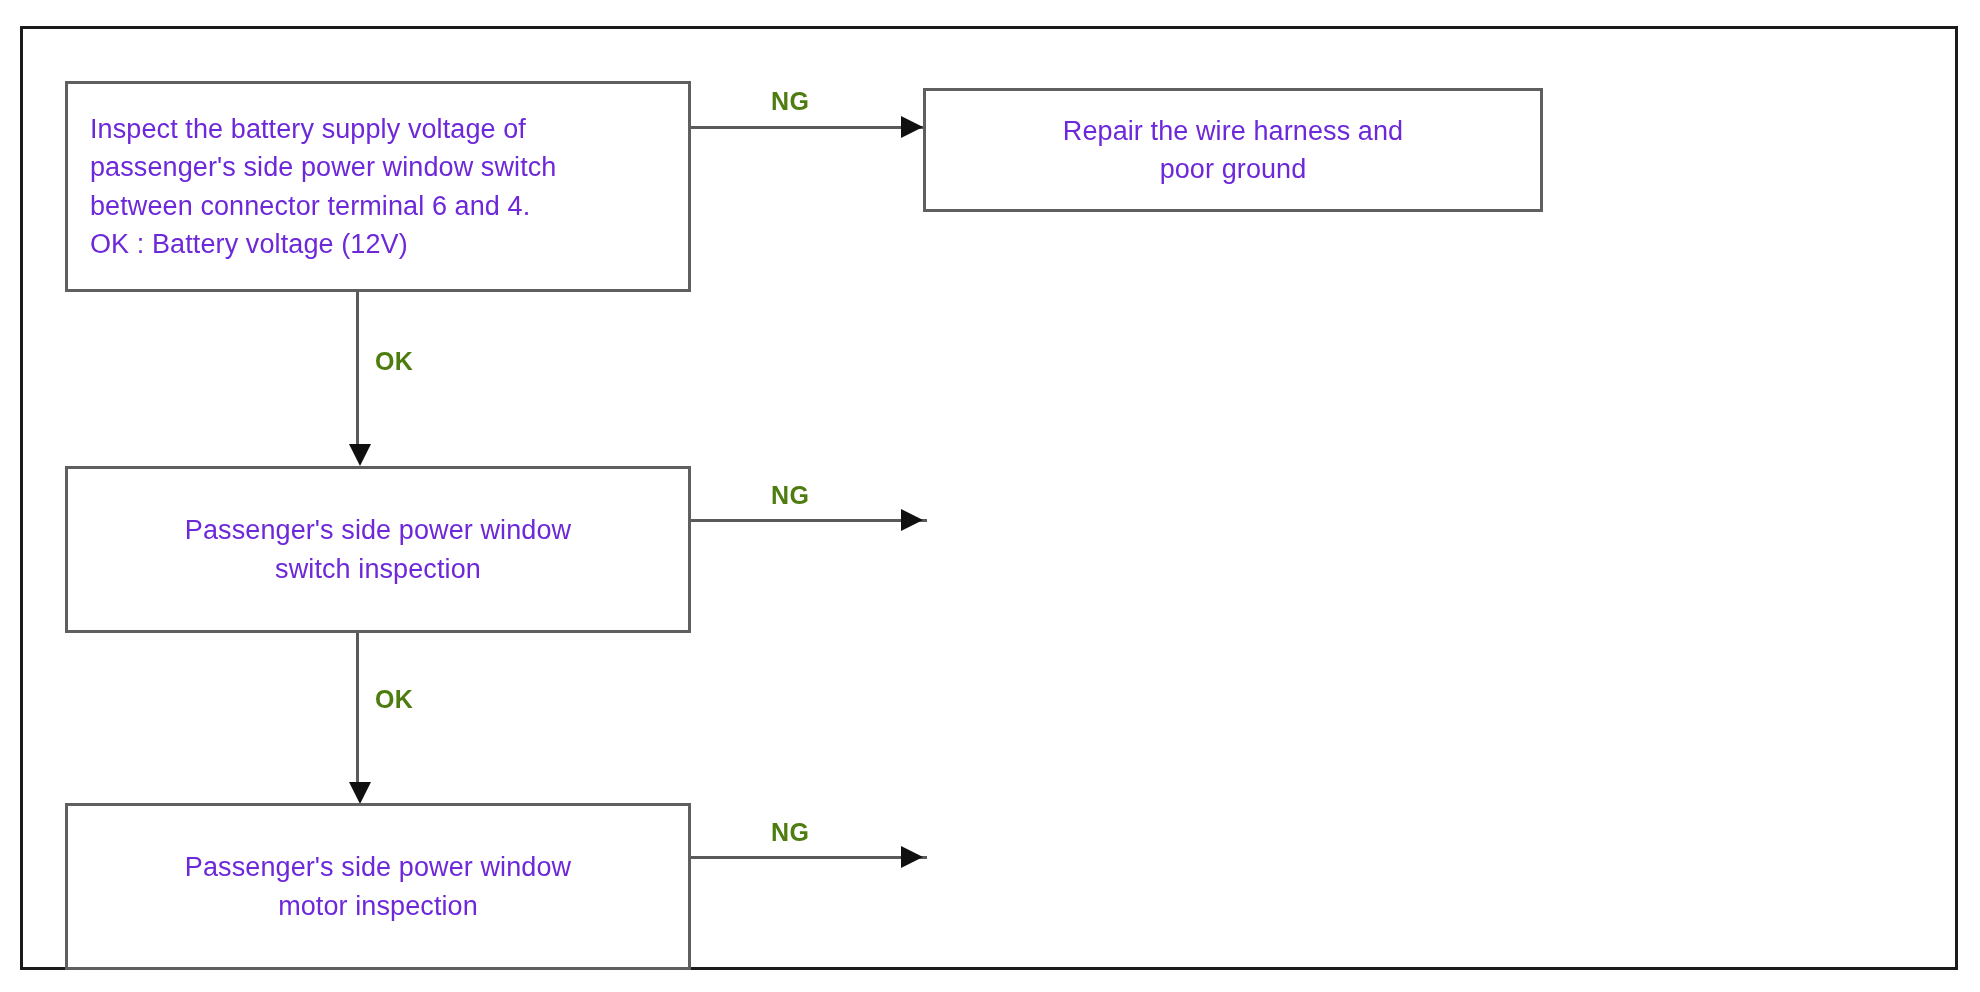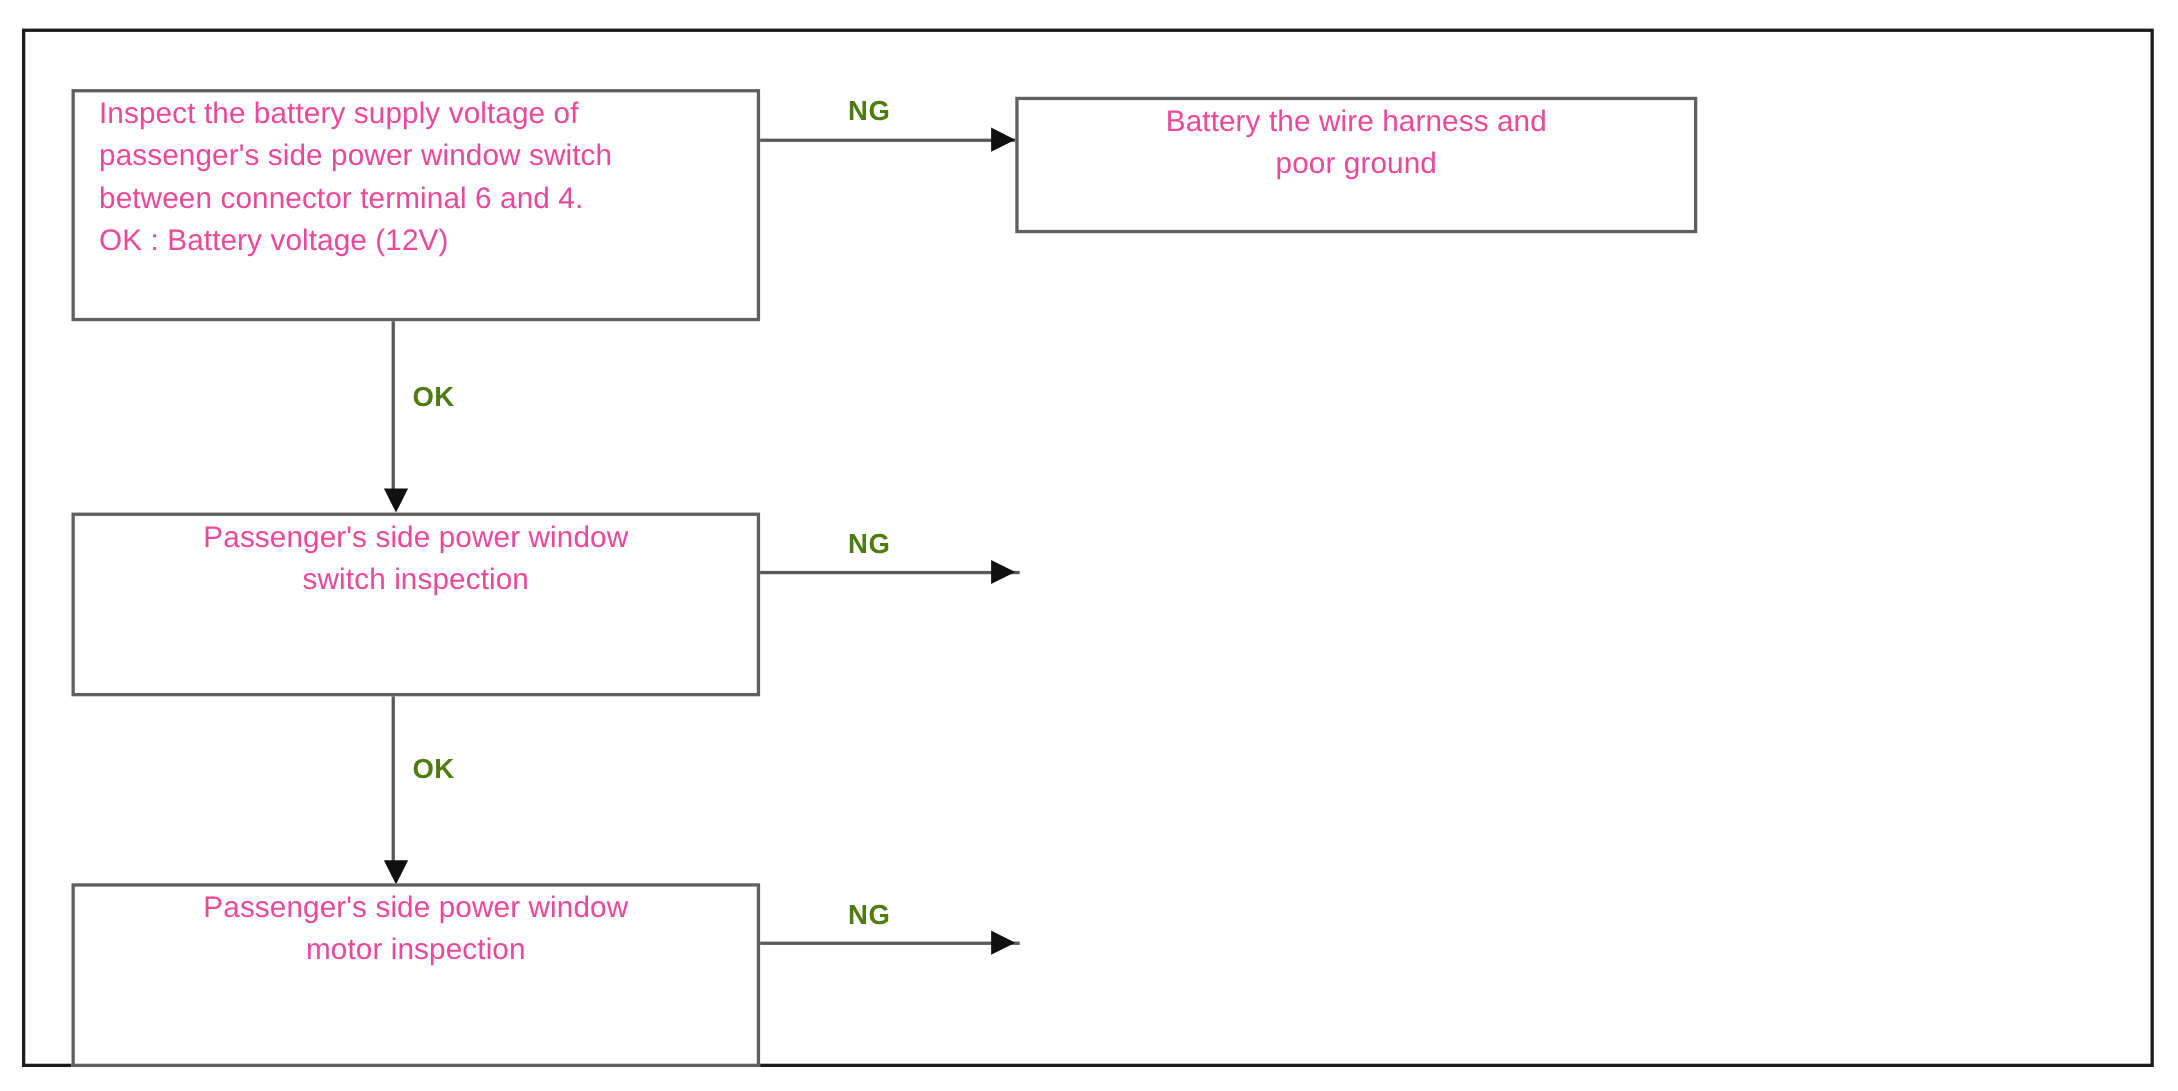--- a/index.html
+++ b/index.html
@@ -29,21 +29,22 @@
     box-sizing: border-box;
     background: #ffffff;
   }
   
   .flow-box {
     position: absolute;
     border: 3px solid #5f5f5f;
     box-sizing: border-box;
     background: #ffffff;
     display: flex;
-    color: #ec4899;
+    align-items: center;
+    color: #6d28d9;
     font-size: 27px;
     line-height: 1.42;
     letter-spacing: 0.1px;
   }
   .flow-box .box-text {
     width: 100%;
     white-space: pre-line;
   }
   .flow-box.left-box .box-text {
     text-align: left;
@@ -133,21 +134,21 @@
 passenger's side power window switch
 between connector terminal 6 and 4.
 OK : Battery voltage (12V)</span>
     </div>
 
     <div class="conn-h" id="conn-ng-1"></div>
     <div class="arrow-right" id="arrow-ng-1"></div>
     <div class="edge-label" id="label-ng-1">NG</div>
 
     <div class="flow-box center-box" id="box-repair-harness">
-      <span class="box-text">Battery the wire harness and
+      <span class="box-text">Repair the wire harness and
 poor ground</span>
     </div>
 
     <div class="conn-v" id="conn-ok-1"></div>
     <div class="arrow-down" id="arrow-ok-1"></div>
     <div class="edge-label" id="label-ok-1">OK</div>
 
     <div class="flow-box center-box" id="box-switch-inspect">
       <span class="box-text">Passenger's side power window
 switch inspection</span>

